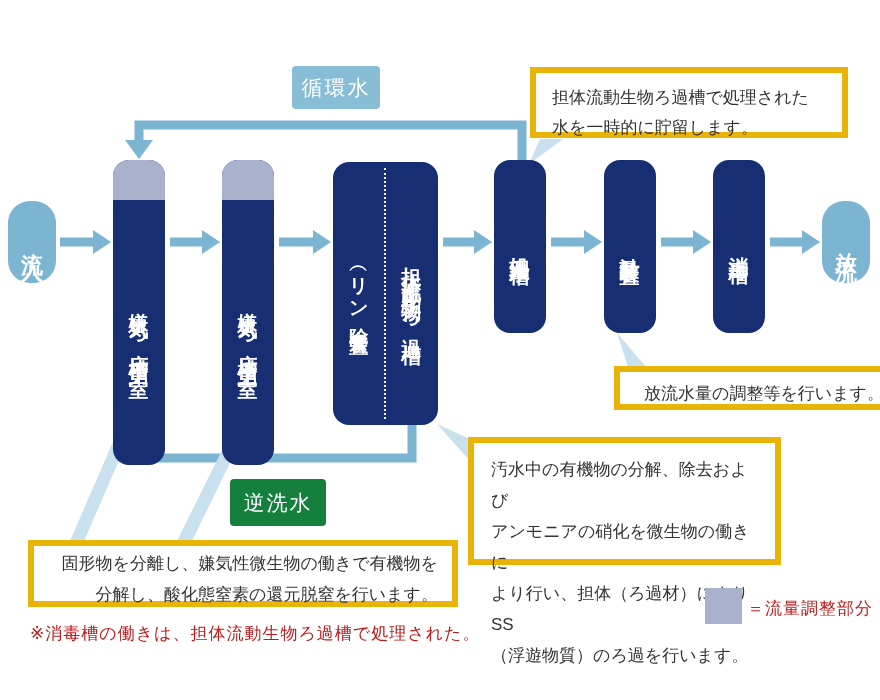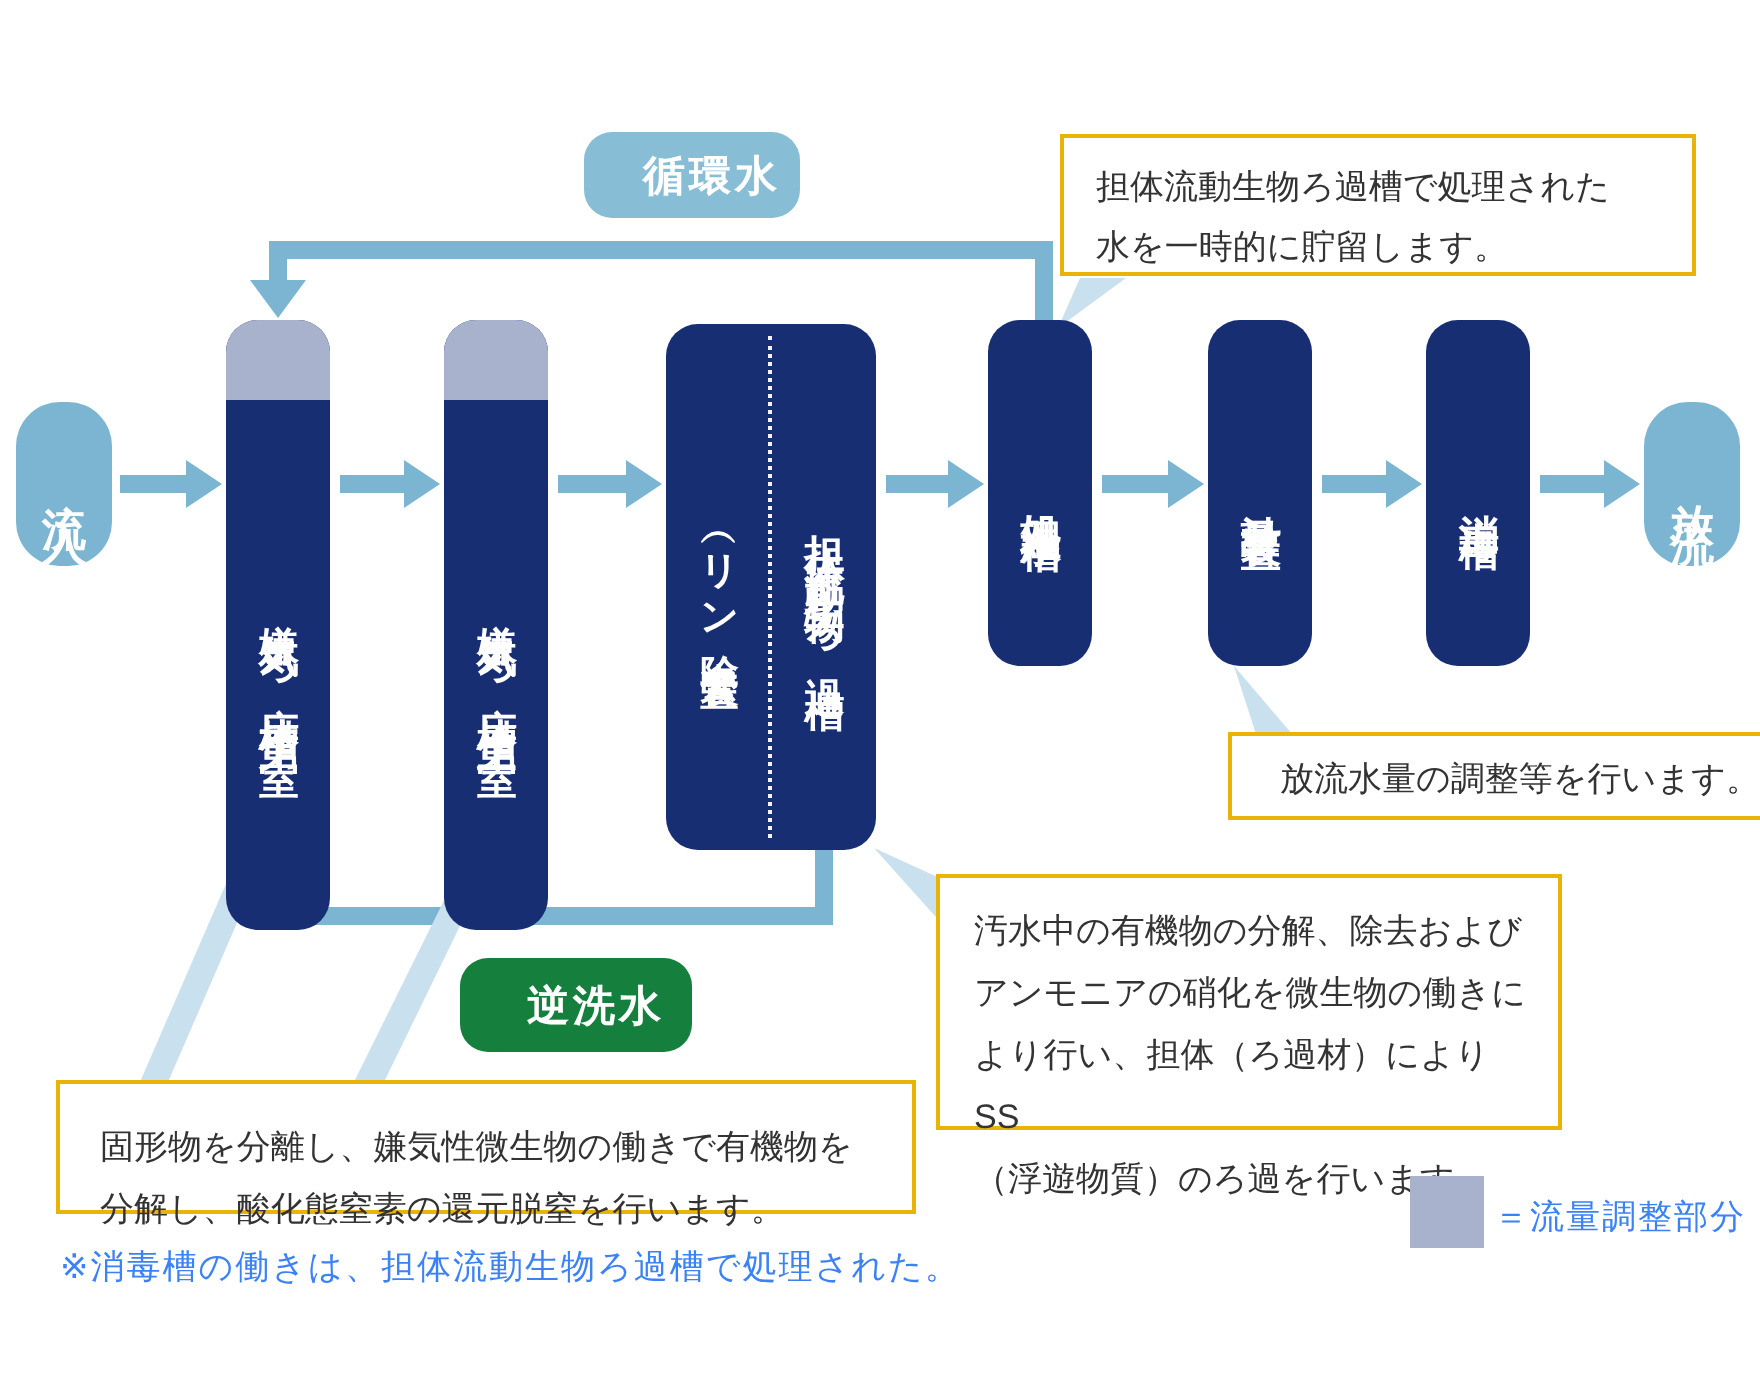--- a/index.html
+++ b/index.html
@@ -32,35 +32,34 @@
   .capsule{
     position:absolute;background:#7cb5d1;border-radius:22px;
     display:flex;align-items:center;justify-content:center;
   }
   .capsule .vlabel{
     writing-mode:vertical-rl;color:#fff;font-weight:bold;font-size:22px;
     letter-spacing:8px;line-height:1;
   }
   
   .pill{
-    position:absolute;border-radius:14px;color:#fff;font-weight:bold;
+    position:absolute;border-radius:4px;color:#fff;font-weight:normal;
     display:flex;align-items:center;justify-content:center;font-size:21px;
     letter-spacing:2px;
-    padding-left:20px;
   }
   .pill.circ{background:#87bed5;}
   .pill.back{background:#15803d;}
   
   .callout{
-    position:absolute;background:#fff;border:2px solid #eab308;
+    position:absolute;background:#fff;border:6px solid #eab308;
     color:#333;font-size:17px;white-space:pre-line;box-sizing:border-box;
   }
   
   .legend-swatch{position:absolute;background:#a9b2cd;}
-  .legend-label,.footnote{position:absolute;color:#3b82f6;font-size:17px;letter-spacing:1px;}
+  .legend-label,.footnote{position:absolute;color:#b91c1c;font-size:17px;letter-spacing:1px;}
   svg{display:block;}
   .pipe{stroke:#7cb5d1;stroke-width:9;fill:none;}
   .arrowfill{fill:#7cb5d1;}
   .leader{fill:#c9e0ee;}
 </style>
 </head>
 <body>
 
 <div class="stage">
 
@@ -132,21 +131,21 @@
   <div class="callout" style="left:530px;top:67px;width:318px;height:71px;padding:10px 16px;line-height:30px;">担体流動生物ろ過槽で処理された
 水を一時的に貯留します。</div>
 
   <div class="callout" style="left:588px;top:366px;width:277px;height:44px;padding:9px 0 0 24px;line-height:26px;margin-left:26px;">放流水量の調整等を行います。</div>
 
   <div class="callout" style="left:468px;top:437px;width:313px;height:128px;padding:11px 14px 0 17px;line-height:31px;">汚水中の有機物の分解、除去および
 アンモニアの硝化を微生物の働きに
 より行い、担体（ろ過材）によりSS
 （浮遊物質）のろ過を行います。</div>
 
-  <div class="callout" style="left:28px;top:540px;width:430px;height:67px;padding:16px 14px 0 20px;line-height:31px;">固形物を分離し、嫌気性微生物の働きで有機物を
+  <div class="callout" style="left:28px;top:540px;width:430px;height:67px;padding:2px 14px 0 20px;line-height:31px;text-align:right;">固形物を分離し、嫌気性微生物の働きで有機物を
 分解し、酸化態窒素の還元脱窒を行います。</div>
 
   <div class="legend-swatch" style="left:705px;top:588px;width:37px;height:36px;"></div>
   <div class="legend-label" style="left:747px;top:597px;">＝流量調整部分</div>
 
   <div class="footnote" style="left:30px;top:622px;">※消毒槽の働きは、担体流動生物ろ過槽で処理された。</div>
 
 </div>
 
 </body></html>

